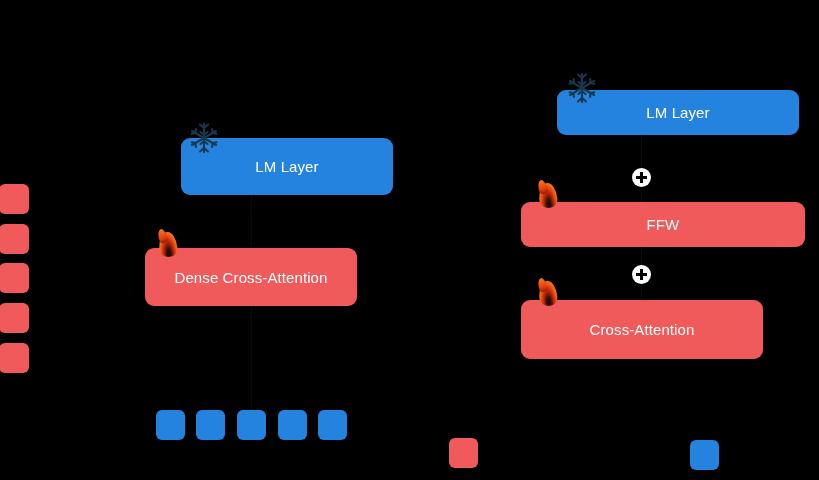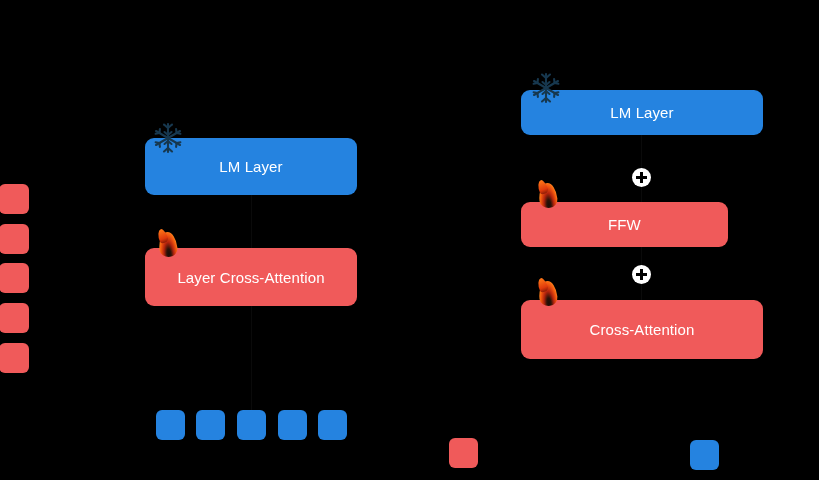--- a/index.html
+++ b/index.html
@@ -29,21 +29,21 @@
     box-sizing: border-box;
   }
   .block .block-label {
     color: #ffffff;
     font-size: 15px;
     line-height: 1;
     letter-spacing: 0.1px;
     white-space: nowrap;
     pointer-events: none;
   }
-  .block.blue  { background: #2583e0; }
+  .block.blue  { background: #2583e0; margin-left: 36px; }
   .block.red   { background: #f05a5a; }
 
   
   .corner-icon {
     position: absolute;
     top: -17px;
     left: 6px;
     width: 34px;
     height: 34px;
     line-height: 34px;
@@ -179,21 +179,21 @@
         </g>
       </svg>
     </span>
     <span class="block-label">LM Layer</span>
   </div>
 
   <div class="block red" style="left:145px; top:248px; width:212px; height:58px;">
     <span class="corner-icon fire">
       <span class="fire-glyph"></span>
     </span>
-    <span class="block-label">Layer Cross-Attention</span>
+    <span class="block-label">Dense Cross-Attention</span>
   </div>
 
   <div class="conn" style="left:641px; top:247px; height:53px;"></div>
   <div class="conn" style="left:641px; top:135px; height:67px;"></div>
 
   <div class="block blue" style="left:521px; top:90px; width:242px; height:45px;">
     <span class="corner-icon snow" style="top:-19px; left:8px;">
       <svg width="34" height="34" viewBox="0 0 34 34" aria-hidden="true">
         <g stroke="#17384f" stroke-width="2.1" stroke-linecap="round" fill="none">
           <line x1="17" y1="3" x2="17" y2="31"></line>
@@ -219,21 +219,21 @@
       </svg>
     </span>
     <span class="block-label">LM Layer</span>
   </div>
 
   <div class="plus-node" style="left:632px; top:168px;">
     <span class="bar-h"></span>
     <span class="bar-v"></span>
   </div>
 
-  <div class="block red" style="left:521px; top:202px; width:207px; height:45px;">
+  <div class="block red" style="left:521px; top:202px; width:284px; height:45px;">
     <span class="corner-icon fire" style="top:-20px; left:10px;">
       <span class="fire-glyph"></span>
     </span>
     <span class="block-label">FFW</span>
   </div>
 
   <div class="plus-node" style="left:632px; top:265px;">
     <span class="bar-h"></span>
     <span class="bar-v"></span>
   </div>

